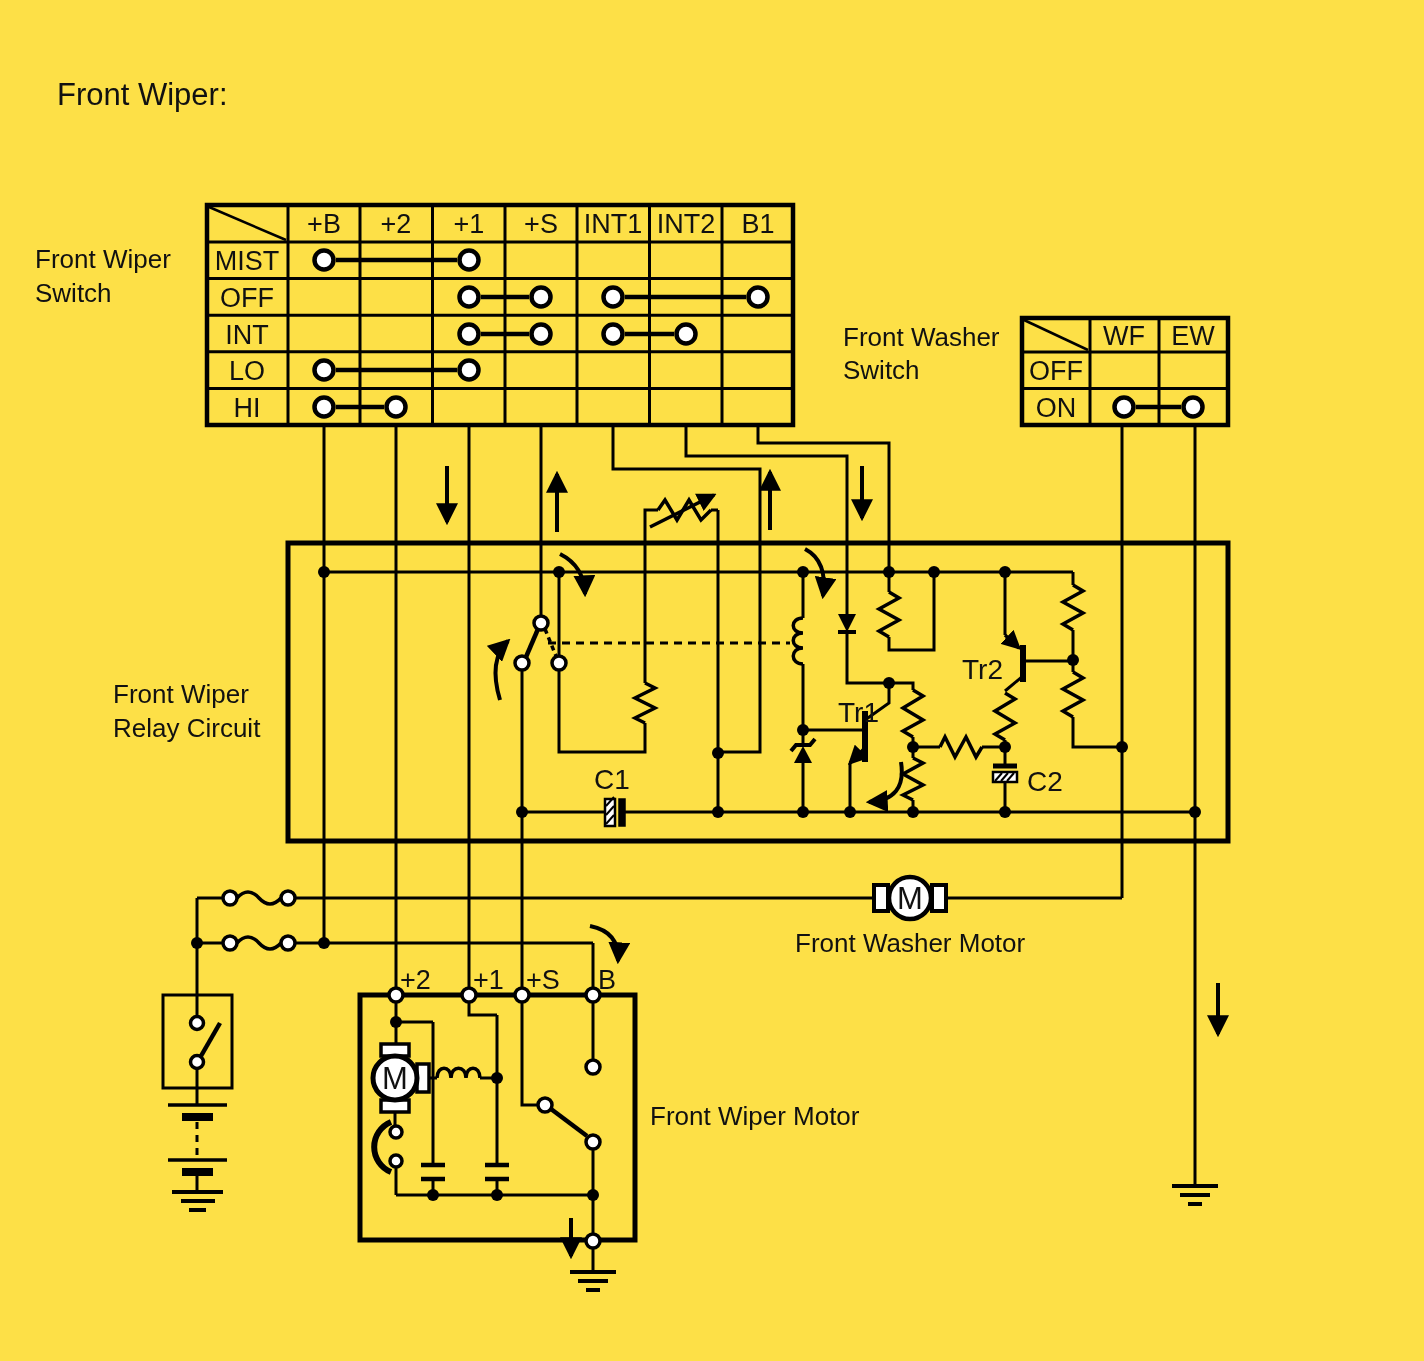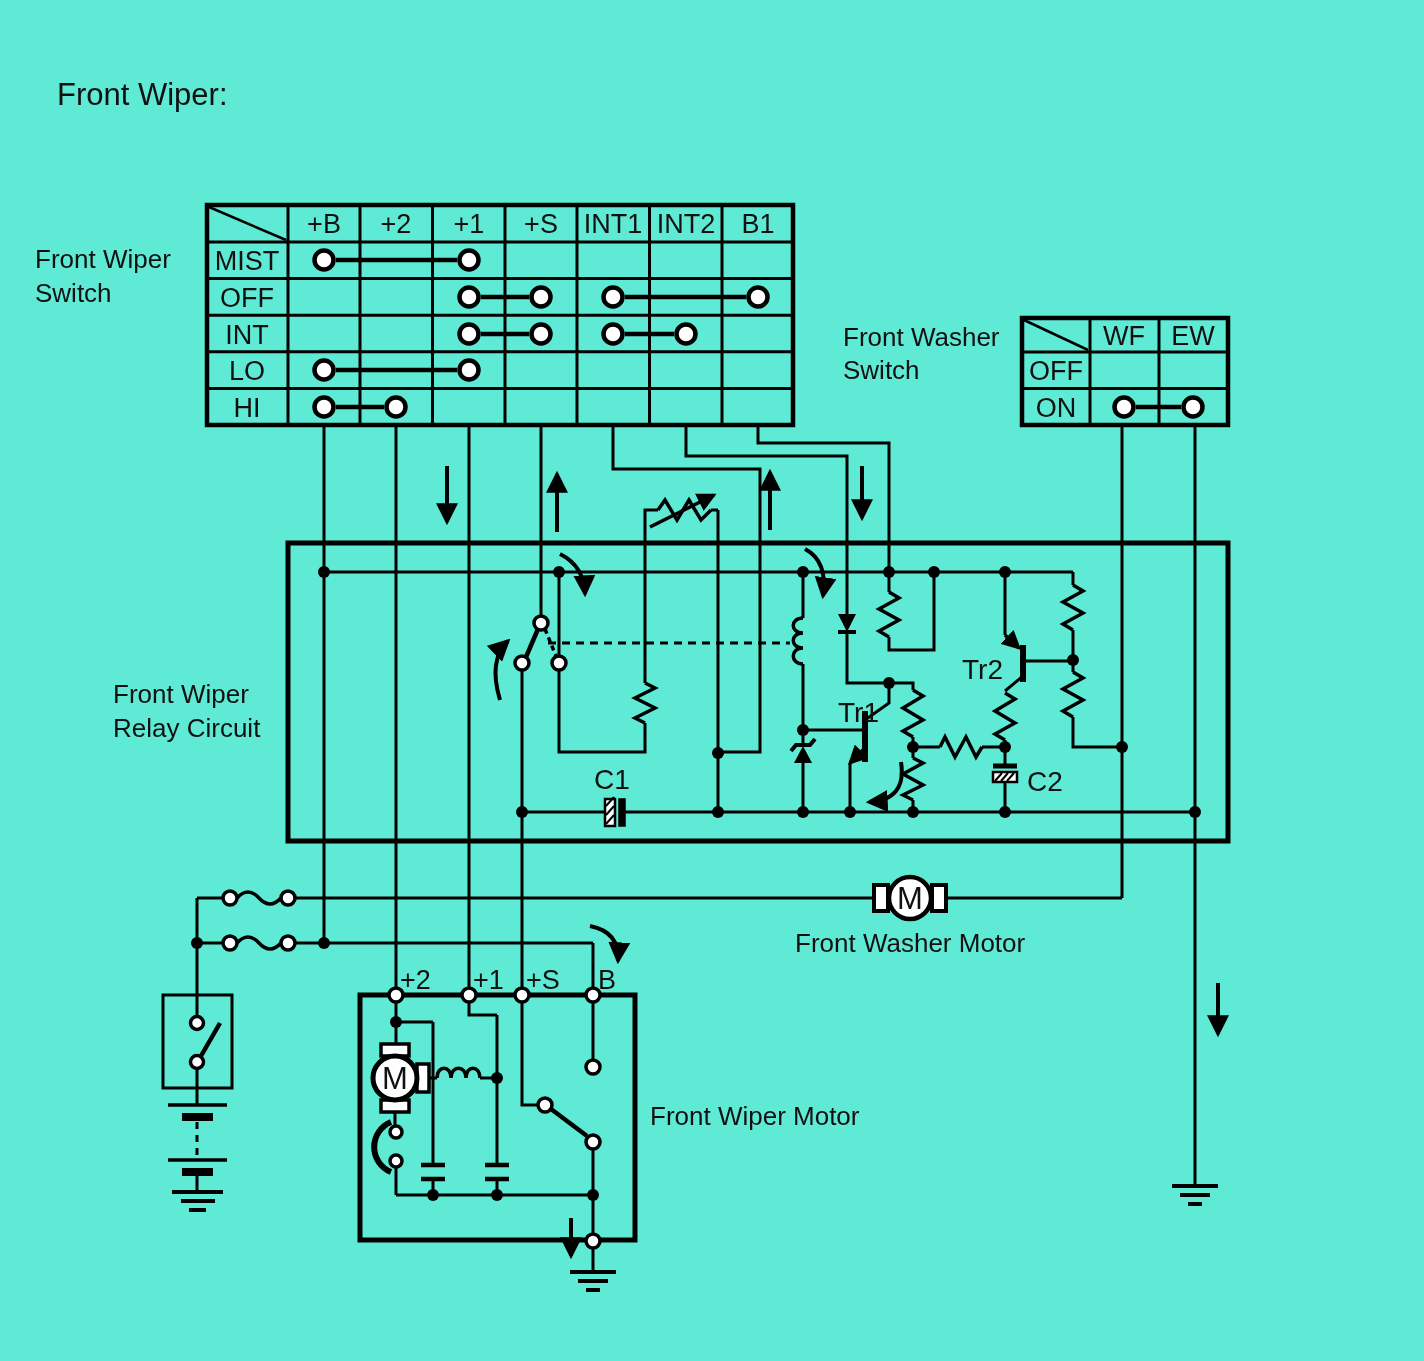--- a/index.html
+++ b/index.html
@@ -1,17 +1,17 @@
 <!DOCTYPE html>
 <html><head>
 <meta charset="utf-8">
 <style>
   html,body{margin:0;padding:0;background:#ffffff;}
   body{font-family:"Liberation Sans", sans-serif;}
-  .stage{position:relative;width:1424px;height:1361px;background:#5eead4;overflow:hidden;}
+  .stage{position:relative;width:1424px;height:1361px;background:#fde047;overflow:hidden;}
   svg{display:block;}
   svg text{fill:#111;}
   .lbl{font-size:26px;}
   .title{font-size:31px;}
   .tbl{font-size:27px;}
   .comp{font-size:28px;}
   .term{font-size:27px;}
   .msym{font-size:31px;}
 </style>
 </head>

